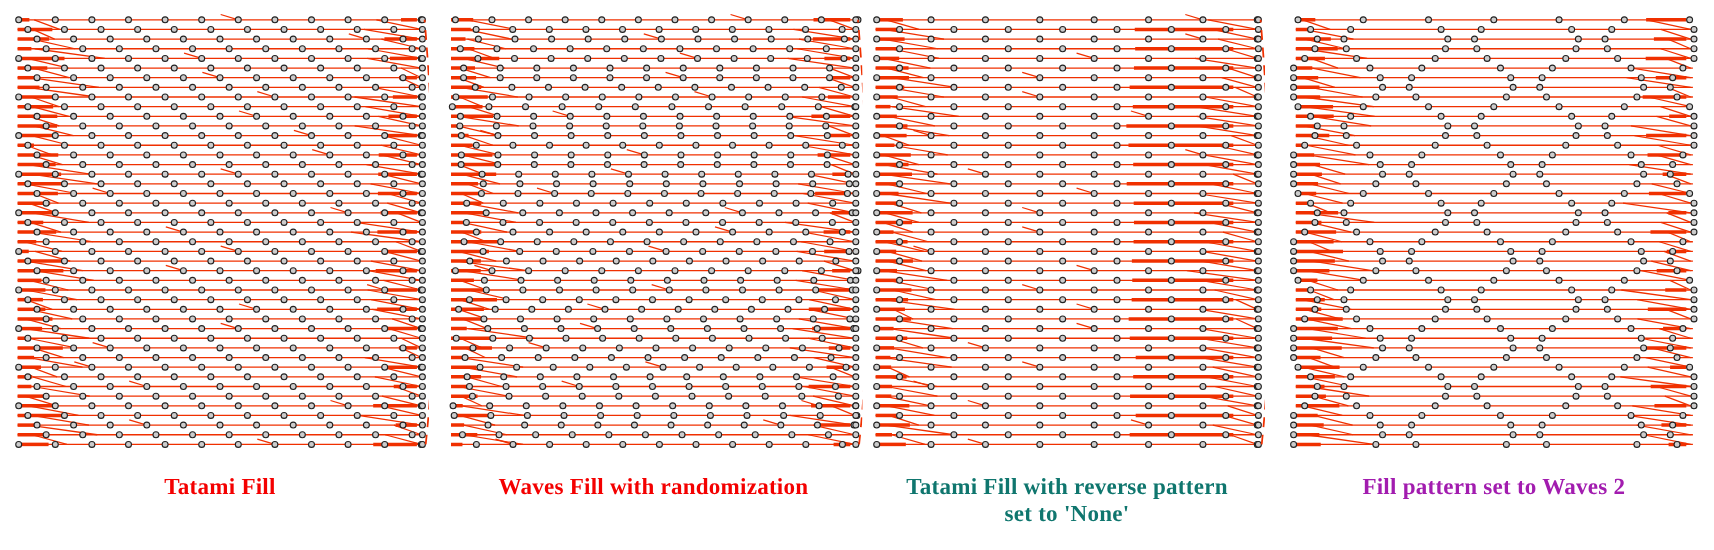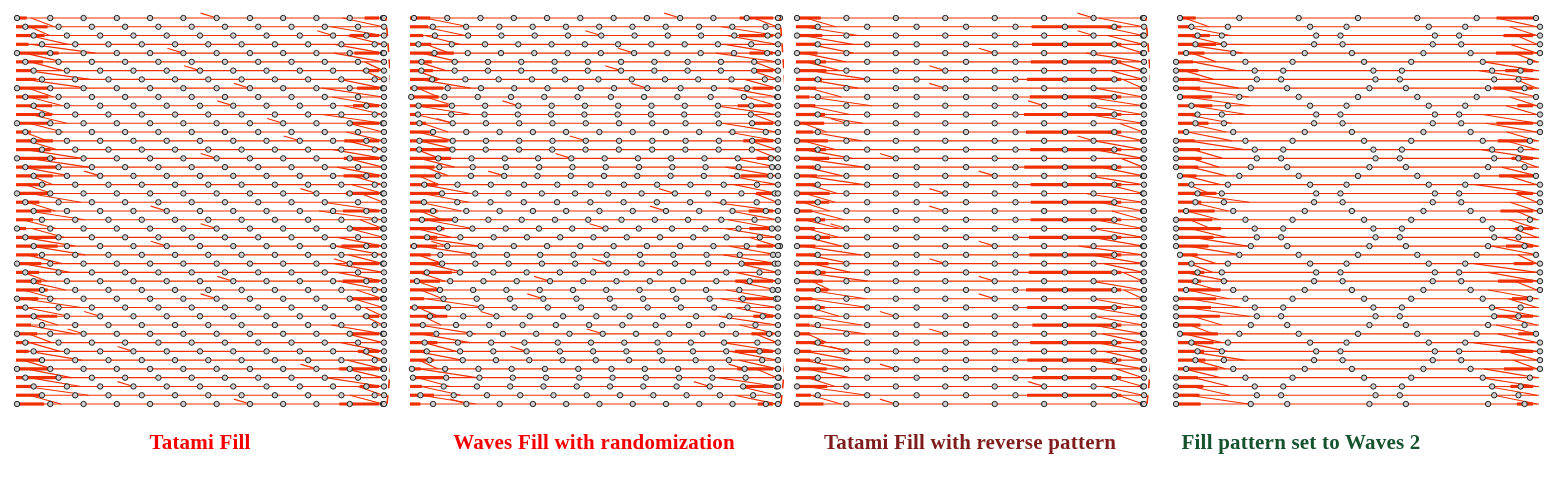--- a/index.html
+++ b/index.html
@@ -2772,21 +2772,22 @@
       </div>
   </div>
 
   <div class="captions">
     <div class="caption" style="left: 4px; width: 392px; color: rgb(244, 0, 0);">
         <span class="ln">Tatami Fill</span>
       </div>
     <div class="caption" style="left: 398px; width: 392px; color: rgb(244, 0, 0);">
         <span class="ln">Waves Fill with randomization</span>
       </div>
-    <div class="caption" style="left: 784px; width: 372px; color: #7f1d1d;">
+    <div class="caption" style="left: 784px; width: 372px; color: #0f766e;">
         <span class="ln">Tatami Fill with reverse pattern</span>
+        <span class="ln">set to 'None'</span>
       </div>
-    <div class="caption" style="left: 1109px; width: 384px; color: #14532d;">
+    <div class="caption" style="left: 1166px; width: 384px; color: #a21caf;">
         <span class="ln">Fill pattern set to Waves 2</span>
       </div>
   </div>
 
 </div>
 
 </body></html>

